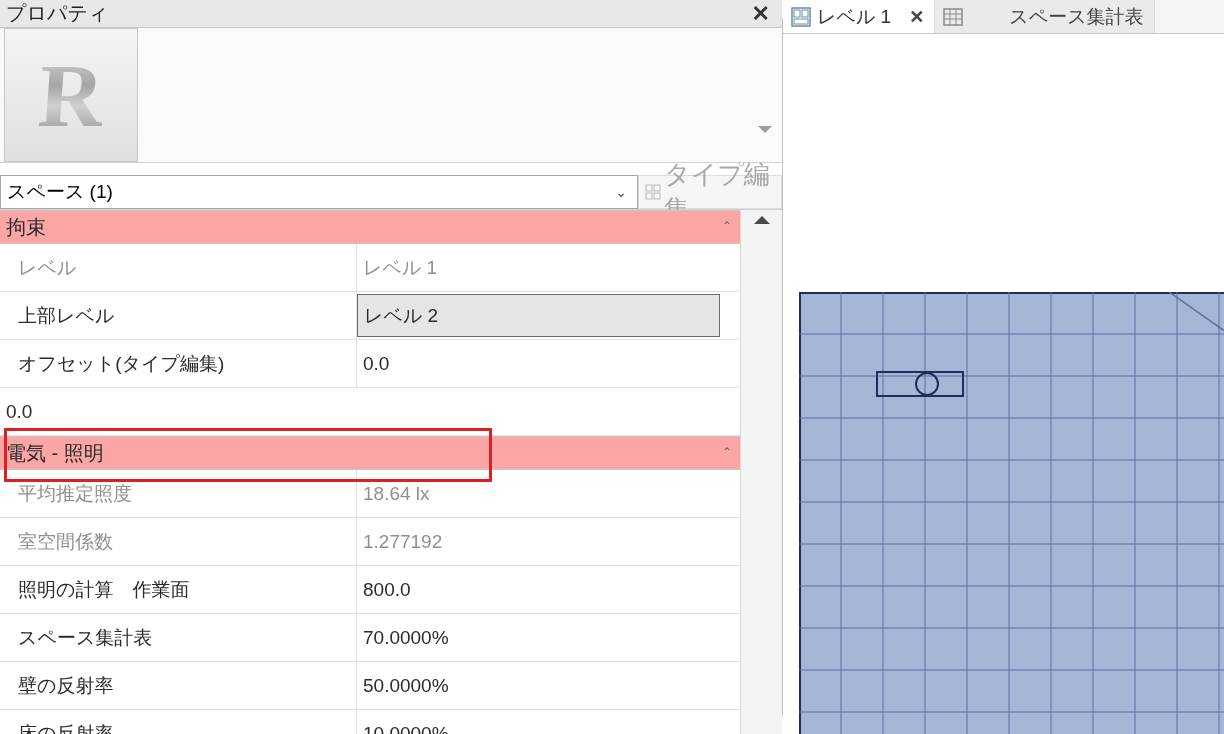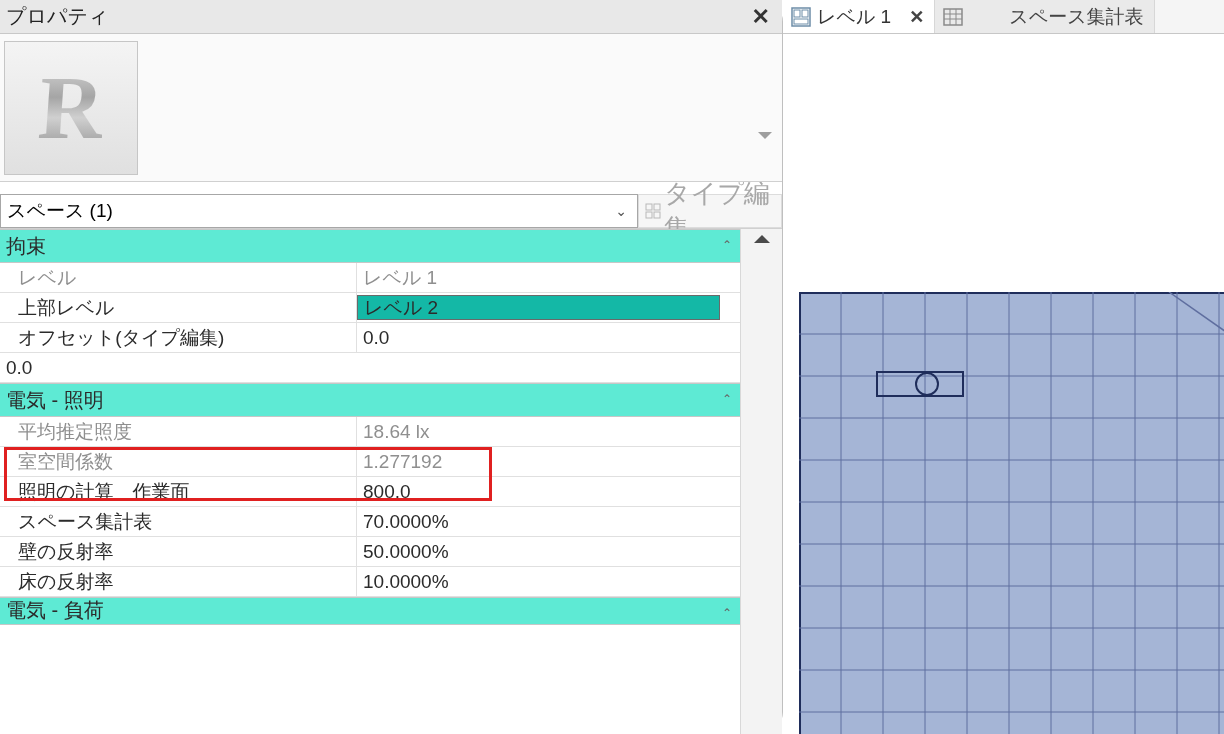--- a/index.html
+++ b/index.html
@@ -152,39 +152,39 @@
     left: 50%;
     transform: translateX(-50%);
     width: 0; height: 0;
     border-left: 8px solid transparent;
     border-right: 8px solid transparent;
     border-bottom: 8px solid #4a4a4a;
     cursor: pointer;
   }
   .section-header {
     height: 34px;
-    background: #5eead4;
+    background: #fca5a5;
     border-top: 1px solid #c7c7c7;
     border-bottom: 1px solid #c7c7c7;
     display: flex;
     align-items: center;
     padding-left: 6px;
     font-size: 20px;
     color: #2b2b2b;
     position: relative;
   }
   .section-header .expand {
     position: absolute;
     right: 8px;
     top: 8px;
     font-size: 12px;
     color: #666;
   }
   .prop-row {
-    height: 30px;
+    height: 48px;
     display: flex;
     align-items: stretch;
     border-bottom: 1px solid #e0e0e0;
     background: #fff;
   }
   .prop-label {
     width: 357px;
     padding-left: 18px;
     display: flex;
     align-items: center;
@@ -196,21 +196,21 @@
     flex: 1;
     display: flex;
     align-items: center;
     padding-left: 6px;
     color: #2b2b2b;
   }
   .prop-value.readonly { color: #8f8f8f; }
   .prop-value.editable {
     border: 1px solid #6a6a6a;
     margin: 2px 20px 2px 0;
-    background: #14b8a6;
+    background: #e5e5e5;
   }
   .red-highlight {
     border: 3px solid #e02020;
     position: absolute;
     left: 4px;
     top: 218px;
     width: 488px;
     height: 54px;
     pointer-events: none;
     z-index: 50;

